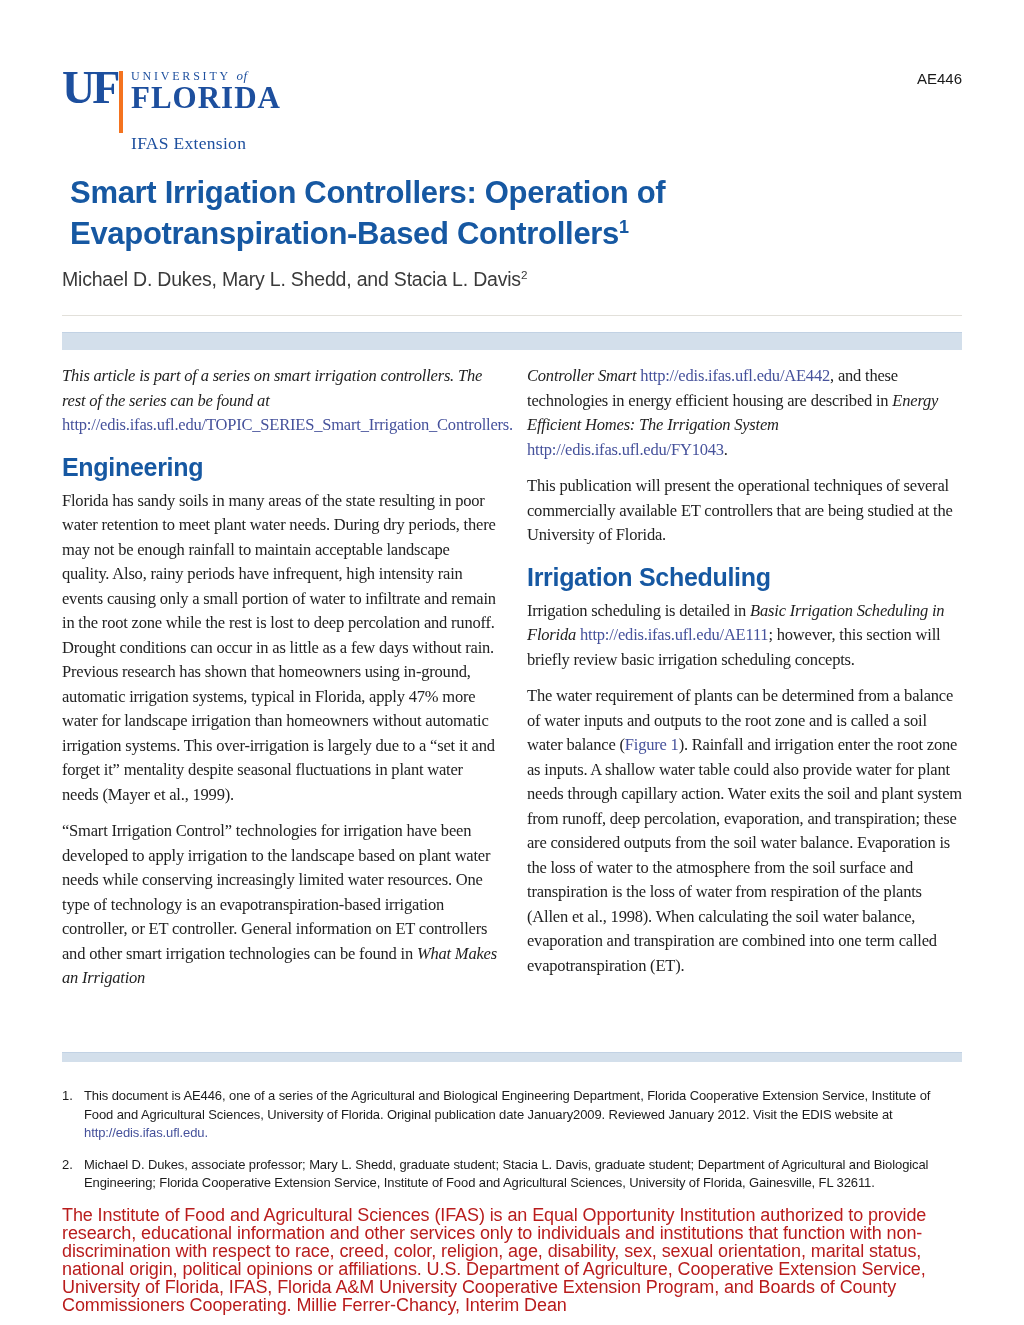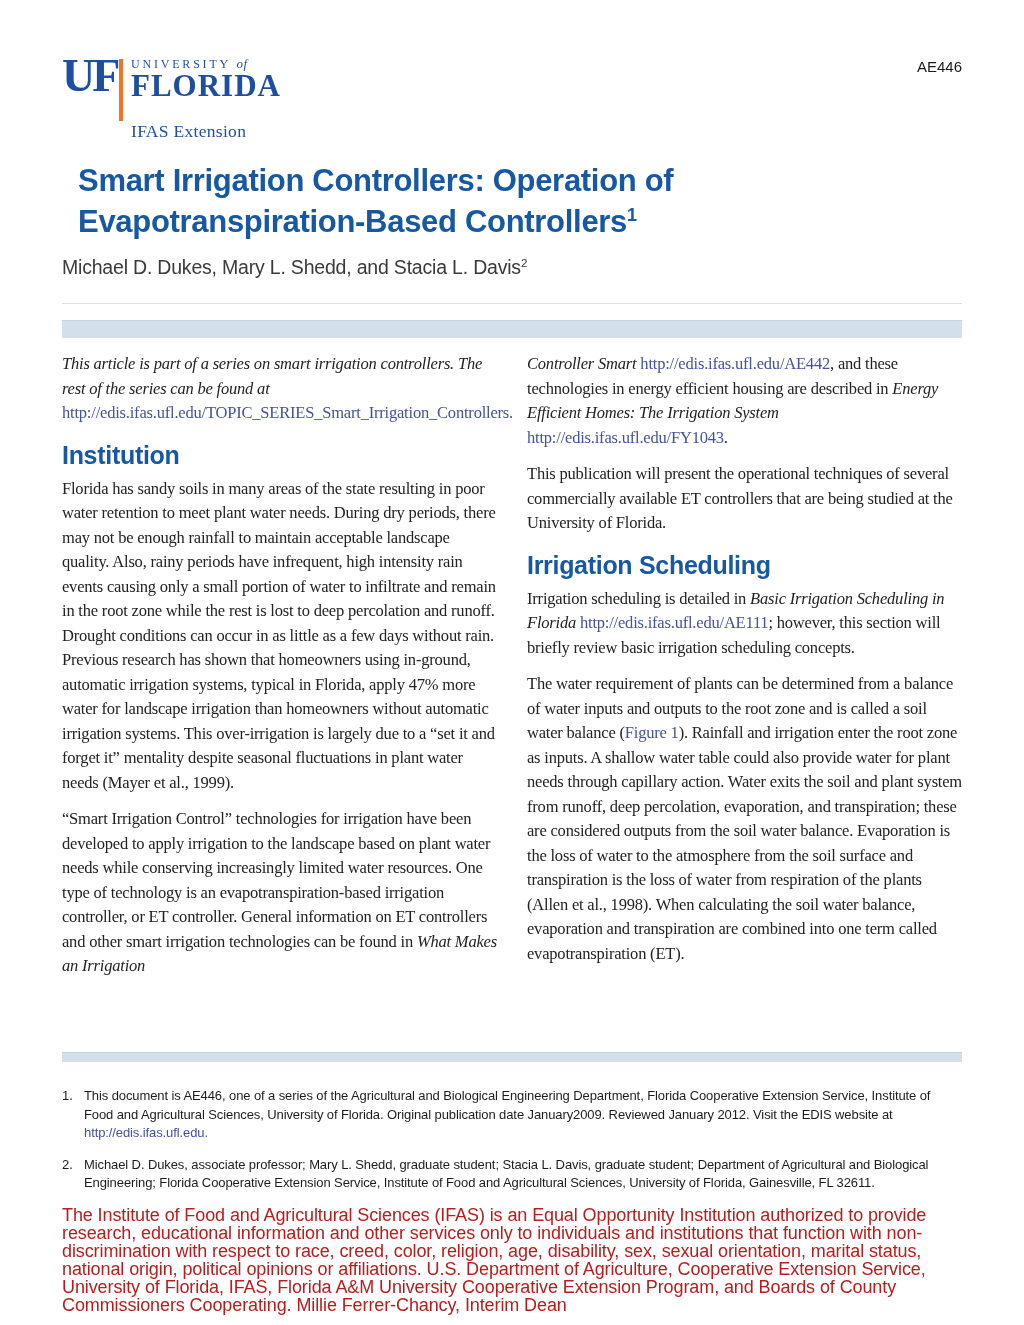--- a/index.html
+++ b/index.html
@@ -3,21 +3,21 @@
 <meta charset="utf-8">
 <style>
   html,body{margin:0;padding:0;background:#ffffff;}
   .page{
     position:relative;
     width:1024px;height:1325px;
     margin:0 auto;
     background:#ffffff;
     overflow:hidden;
     box-sizing:border-box;
-    padding:0 62px;
+    padding:12px 62px;
     font-family:"Liberation Serif", serif;
     color:#222222;
   }
   
   .header{position:relative;margin-top:54px;height:72px;}
   .logo{position:absolute;left:0;top:0;width:280px;height:72px;color:#1d4f9e;}
   .uf-mono{
     position:absolute;left:0;top:0;
     font-family:"Liberation Serif",serif;font-weight:700;
     font-size:46px;line-height:44px;letter-spacing:-3px;
@@ -37,21 +37,21 @@
     font-family:"Liberation Serif",serif;font-weight:400;
     font-size:17.5px;line-height:18px;letter-spacing:0.3px;margin-top:21px;white-space:nowrap;
   }
   .docnum{
     position:absolute;right:0;top:4px;
     font-family:"Liberation Sans",sans-serif;
     font-size:15px;color:#1a1a1a;
   }
   
   h1.title{
-    margin:34px 0 0 16px;
+    margin:34px 0 0 8px;
     font-family:"Liberation Sans",sans-serif;
     font-weight:700;font-size:31px;line-height:41px;
     letter-spacing:-0.3px;
     color:#1658a2;
   }
   h1.title sup{font-size:58%;line-height:0;}
   .authors{
     margin-top:13px;
     font-family:"Liberation Sans",sans-serif;
     font-size:19.5px;line-height:24px;letter-spacing:-0.2px;
@@ -122,21 +122,21 @@
     <span>Evapotranspiration-Based Controllers</span><sup>1</sup></h1>
 
   <div class="authors"><span>Michael D. Dukes, Mary L. Shedd, and Stacia L. Davis</span><sup>2</sup></div>
 
   <div class="hairline"></div>
   <div class="blue-bar top"></div>
 
   <div class="columns">
     <div class="col">
       <p class="series-note"><span class="it">This article is part of a series on smart irrigation controllers. The rest of the series can be found at </span><span class="lk">http://edis.ifas.ufl.edu/TOPIC_SERIES_Smart_Irrigation_Controllers.</span></p>
-      <h2 class="section">Institution</h2>
+      <h2 class="section">Engineering</h2>
       <p>Florida has sandy soils in many areas of the state resulting in poor water retention to meet plant water needs. During dry periods, there may not be enough rainfall to maintain acceptable landscape quality. Also, rainy periods have infrequent, high intensity rain events causing only a small portion of water to infiltrate and remain in the root zone while the rest is lost to deep percolation and runoff. Drought conditions can occur in as little as a few days without rain. Previous research has shown that homeowners using in-ground, automatic irrigation systems, typical in Florida, apply 47% more water for landscape irrigation than homeowners without automatic irrigation systems. This over-irrigation is largely due to a “set it and forget it” mentality despite seasonal fluctuations in plant water needs (Mayer et al., 1999).</p>
       <p><span>“Smart Irrigation Control” technologies for irrigation have been developed to apply irrigation to the landscape based on plant water needs while conserving increasingly limited water resources. One type of technology is an evapotranspiration-based irrigation controller, or ET controller. General information on ET controllers and other smart irrigation technologies can be found in </span><span class="it">What Makes an Irrigation</span></p>
     </div>
     <div class="col">
       <p><span class="it">Controller Smart </span><span class="lk">http://edis.ifas.ufl.edu/AE442</span><span>, and these technologies in energy efficient housing are described in </span><span class="it">Energy Efficient Homes: The Irrigation System</span><span> </span><span class="lk">http://edis.ifas.ufl.edu/FY1043</span><span>.</span></p>
       <p>This publication will present the operational techniques of several commercially available ET controllers that are being studied at the University of Florida.</p>
       <h2 class="section">Irrigation Scheduling</h2>
       <p><span>Irrigation scheduling is detailed in </span><span class="it">Basic Irrigation Scheduling in Florida</span><span> </span><span class="lk">http://edis.ifas.ufl.edu/AE111</span><span>; however, this section will briefly review basic irrigation scheduling concepts.</span></p>
       <p><span>The water requirement of plants can be determined from a balance of water inputs and outputs to the root zone and is called a soil water balance (</span><span class="lk">Figure 1</span><span>). Rainfall and irrigation enter the root zone as inputs. A shallow water table could also provide water for plant needs through capillary action. Water exits the soil and plant system from runoff, deep percolation, evaporation, and transpiration; these are considered outputs from the soil water balance. Evaporation is the loss of water to the atmosphere from the soil surface and transpiration is the loss of water from respiration of the plants (Allen et al., 1998). When calculating the soil water balance, evaporation and transpiration are combined into one term called evapotranspiration (ET).</span></p>
     </div>

